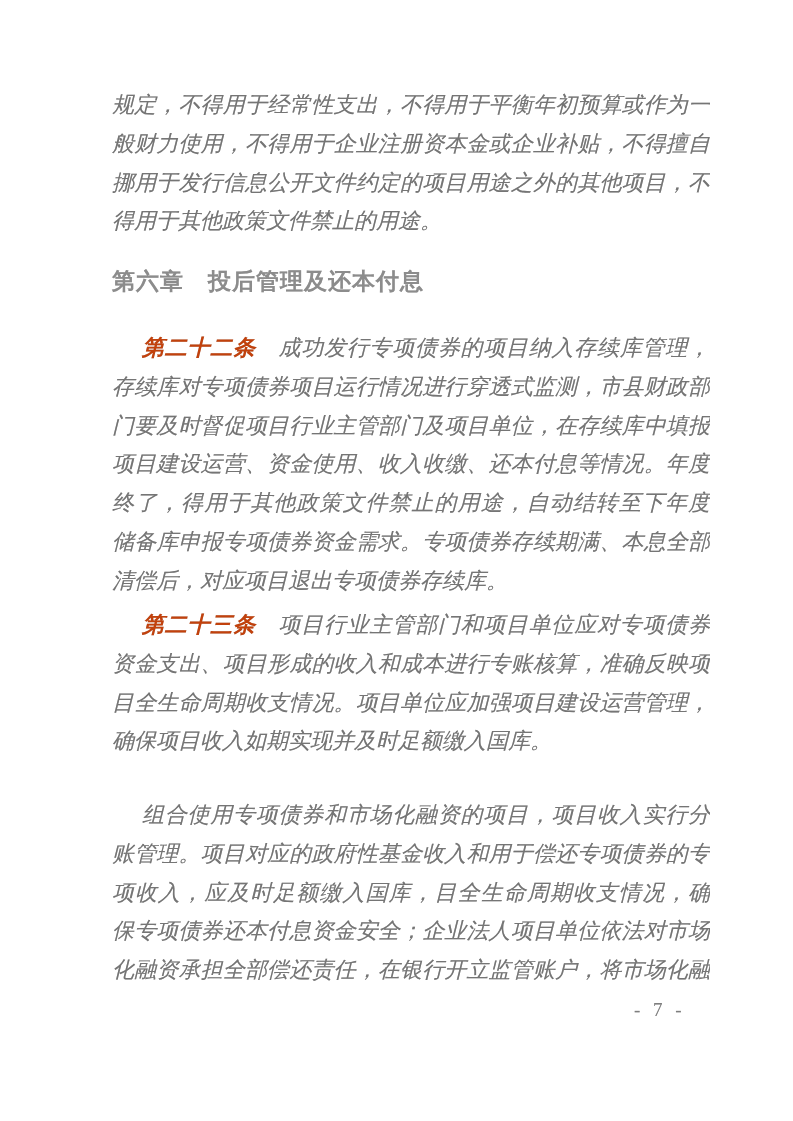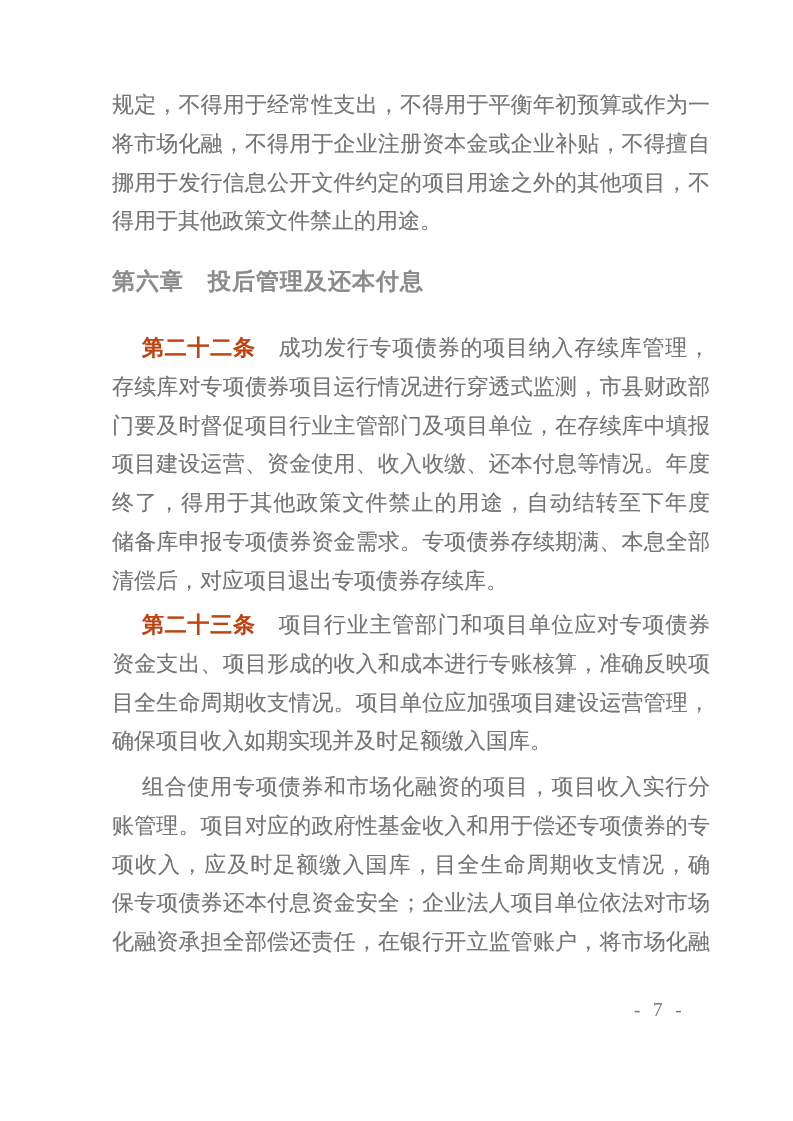--- a/index.html
+++ b/index.html
@@ -22,20 +22,21 @@
     color: #757575;
     font-size: 22px;
     text-shadow: 0 0 0.6px rgba(118,118,118,0.45);
   }
   .ln {
     height: 38.75px;
     line-height: 38.75px;
     text-align: justify;
     text-align-last: justify;
     overflow: hidden;
+    font-style: italic;
   }
   .ln.end {
     text-align-last: left;
   }
   .ln.indent {
     text-indent: 30px;
   }
   .b {
     font-weight: bold;
     color: #c2410c;
@@ -60,30 +61,30 @@
     left: 634px;
     font-size: 19px;
     line-height: 24px;
     color: #7e7e7e;
     letter-spacing: 4px;
     text-shadow: 0 0 0.5px rgba(126,126,126,0.4);
   }
   .p1 { top: 86px; }
   .p2 { top: 329px; }
   .p3 { top: 606px; }
-  .p4 { top: 768px; }
+  .p4 { top: 796px; }
 </style>
 </head>
 <body>
 
 <div class="page">
 
   <div class="para p1">
     <div class="ln">规定，不得用于经常性支出，不得用于平衡年初预算或作为一</div>
-    <div class="ln">将市场化融，不得用于企业注册资本金或企业补贴，不得擅自</div>
+    <div class="ln">般财力使用，不得用于企业注册资本金或企业补贴，不得擅自</div>
     <div class="ln">挪用于发行信息公开文件约定的项目用途之外的其他项目，不</div>
     <div class="ln end">得用于其他政策文件禁止的用途。</div>
   </div>
 
   <h2 class="heading">第六章　投后管理及还本付息</h2>
 
   <div class="para p2">
     <div class="ln indent"><span class="b">第二十二条</span><span>　成功发行专项债券的项目纳入存续库管理，</span></div>
     <div class="ln">存续库对专项债券项目运行情况进行穿透式监测，市县财政部</div>
     <div class="ln">门要及时督促项目行业主管部门及项目单位，在存续库中填报</div>

